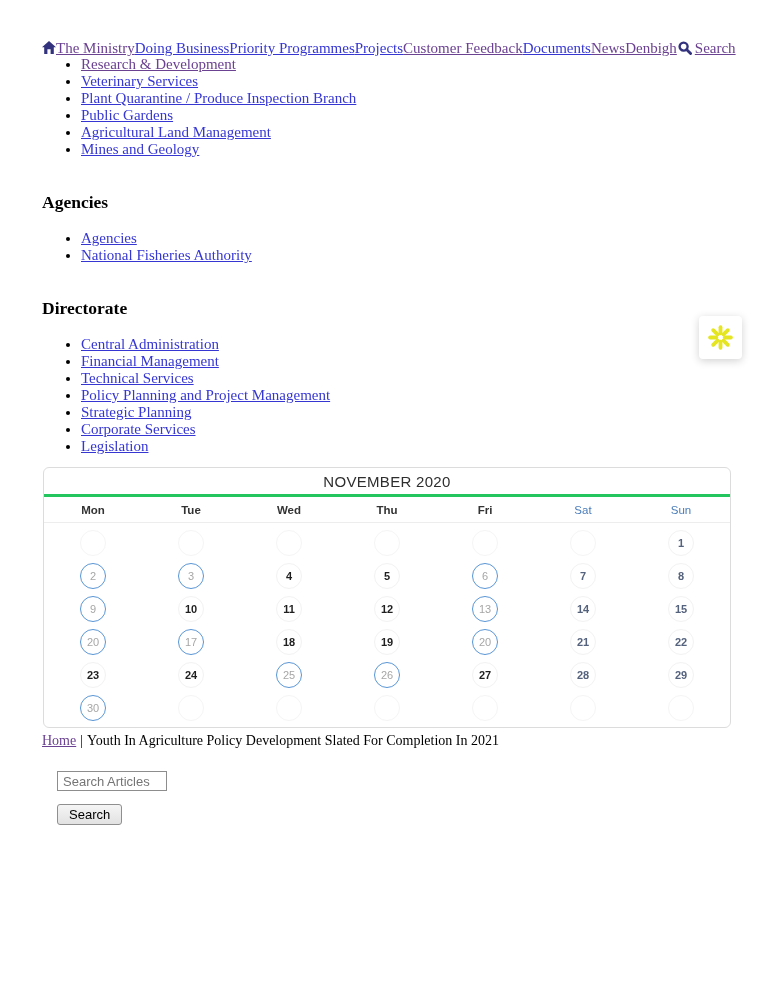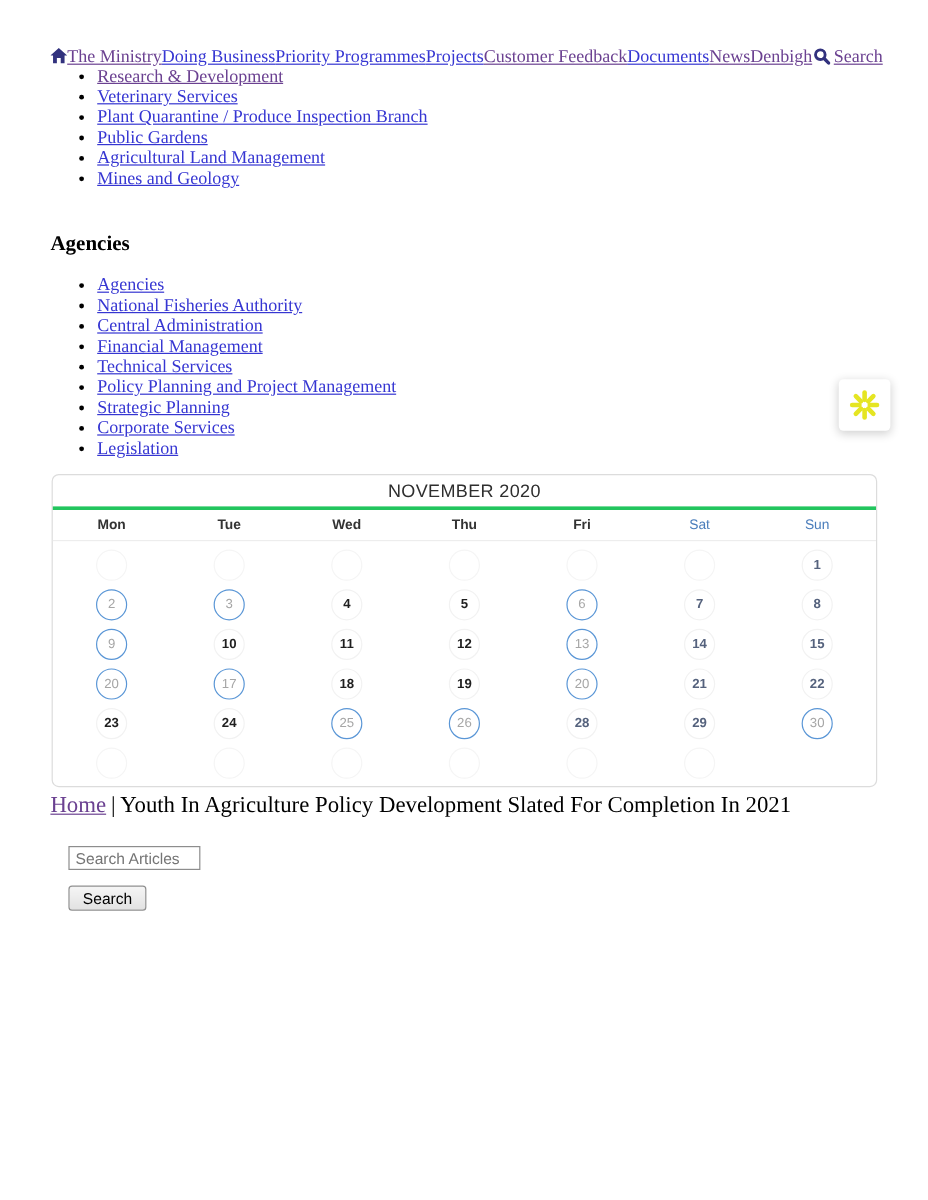--- a/index.html
+++ b/index.html
@@ -86,21 +86,21 @@
     font-size: 11px;
     border: 1px solid #f2f2f2;
     background: #fff;
   }
   .day-circle.weekday-num { color: #1f1f1f; font-weight: bold; }
   .day-circle.weekend-num { color: #55627d; font-weight: bold; }
   .day-circle.circled { border: 1.5px solid #5a96d6; color: #a6a6a6; font-weight: normal; }
   .day-circle.empty { border: 1px solid #f5f5f5; }
 
   
-  .breadcrumb { margin-top: 5px; font-size: 19px; color: #000; }
+  .breadcrumb { margin-top: 5px; font-size: 14px; color: #000; }
   .breadcrumb a { text-decoration: underline; cursor: pointer; }
   .breadcrumb .sep { margin: 0 4px; }
 
   
   .article-search { margin-top: 22px; margin-left: 15px; font-family: "Liberation Sans", sans-serif; }
   .article-search input {
     width: 110px; height: 20px;
     font-size: 13px;
     font-family: "Liberation Sans", sans-serif;
     color: #444;
@@ -153,20 +153,21 @@
         <li><a class="link-blue">Plant Quarantine / Produce Inspection Branch</a></li>
         <li><a class="link-blue">Public Gardens</a></li>
         <li><a class="link-blue">Agricultural Land Management</a></li>
         <li><a class="link-blue">Mines and Geology</a></li>
       </ul>
       <h3>Agencies</h3>
       <ul>
         <li><a class="link-blue">Agencies</a></li>
         <li><a class="link-blue">National Fisheries Authority</a></li>
       </ul>
+      <h3>Directorate</h3>
       <ul>
         <li><a class="link-blue">Central Administration</a></li>
         <li><a class="link-blue">Financial Management</a></li>
         <li><a class="link-blue">Technical Services</a></li>
         <li><a class="link-blue">Policy Planning and Project Management</a></li>
         <li><a class="link-blue">Strategic Planning</a></li>
         <li><a class="link-blue">Corporate Services</a></li>
         <li><a class="link-blue">Legislation</a></li>
       </ul>
     </div>
@@ -271,20 +272,23 @@
           <span class="day-circle weekday-num">23</span>
         </div>
         <div class="day-cell">
           <span class="day-circle weekday-num">24</span>
         </div>
         <div class="day-cell">
           <span class="day-circle circled">25</span>
         </div>
         <div class="day-cell">
           <span class="day-circle circled">26</span>
+        </div>
+        <div class="day-cell">
+          <span class="day-circle weekday-num">27</span>
         </div>
         <div class="day-cell">
           <span class="day-circle weekend-num">28</span>
         </div>
         <div class="day-cell">
           <span class="day-circle weekend-num">29</span>
         </div>
         <div class="day-cell">
           <span class="day-circle circled">30</span>
         </div>

